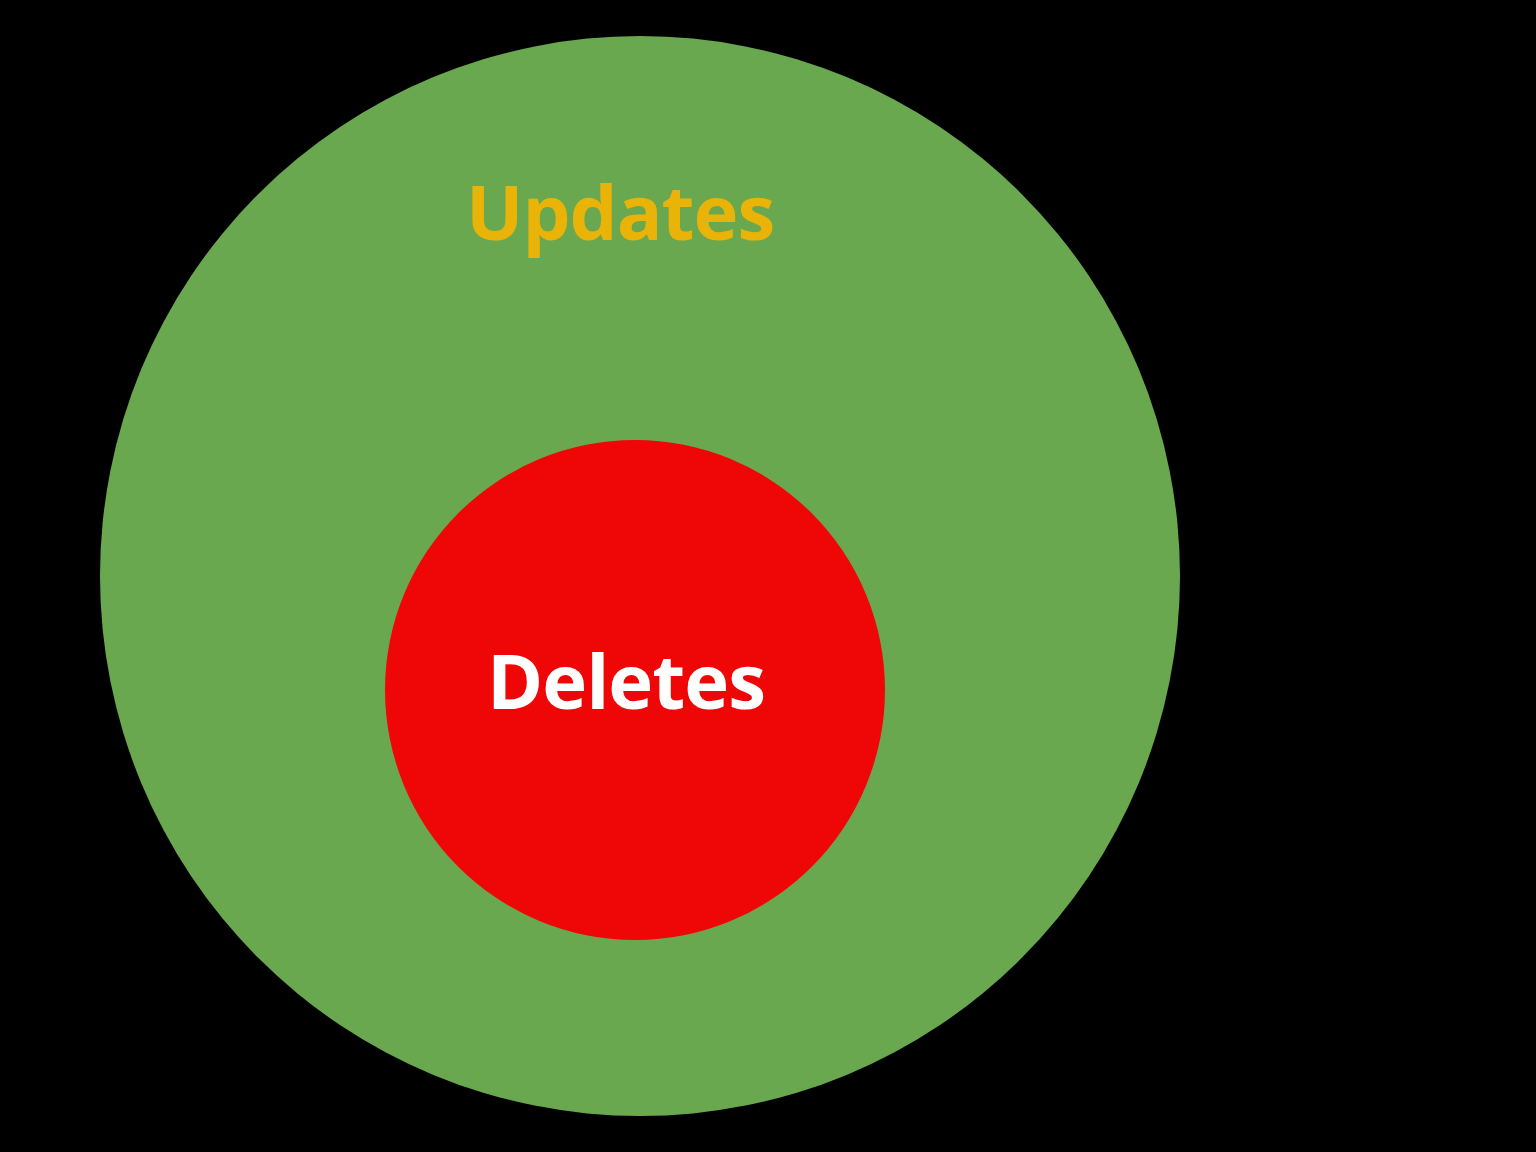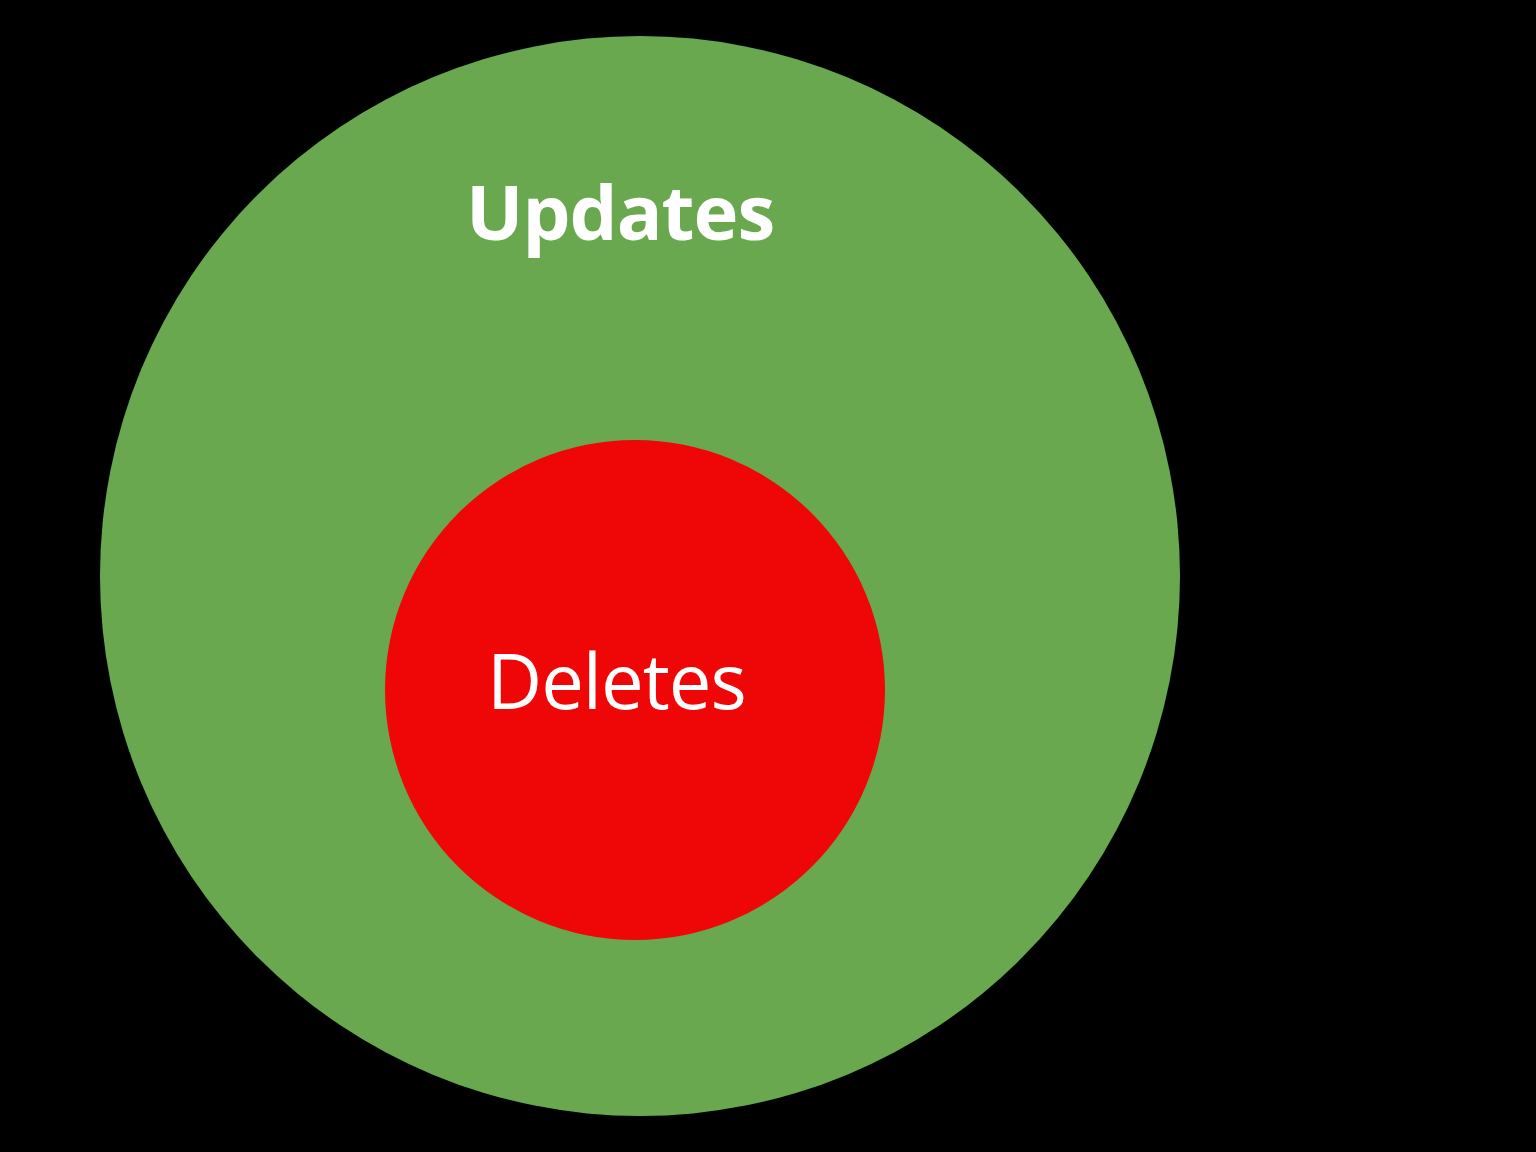--- a/index.html
+++ b/index.html
@@ -28,33 +28,33 @@
       width: 500px;
       height: 500px;
       border-radius: 50%;
       left: 385px;
       top: 440px;
     }
     .outer-label {
       position: absolute;
       left: 466px;
       top: 159px;
-      color: #ffffff;
+      color: #eab308;
       font-size: 76px;
       font-weight: 700;
       letter-spacing: -1px;
       text-align: center;
     }
     .inner-label {
       position: absolute;
       left: 487px;
       top: 628px;
       color: #ffffff;
       font-size: 76px;
-      font-weight: 400;
+      font-weight: 700;
       letter-spacing: -1px;
     }
   </style>
 </head>
 <body>
 
 <div class="outer-circle" id="outer-circle" style="background: rgb(106, 168, 79);"></div>
 <div class="inner-circle" id="inner-circle" style="background: rgb(239, 7, 7);"></div>
 <div class="outer-label">Updates</div>
 <div class="inner-label">Deletes</div>

